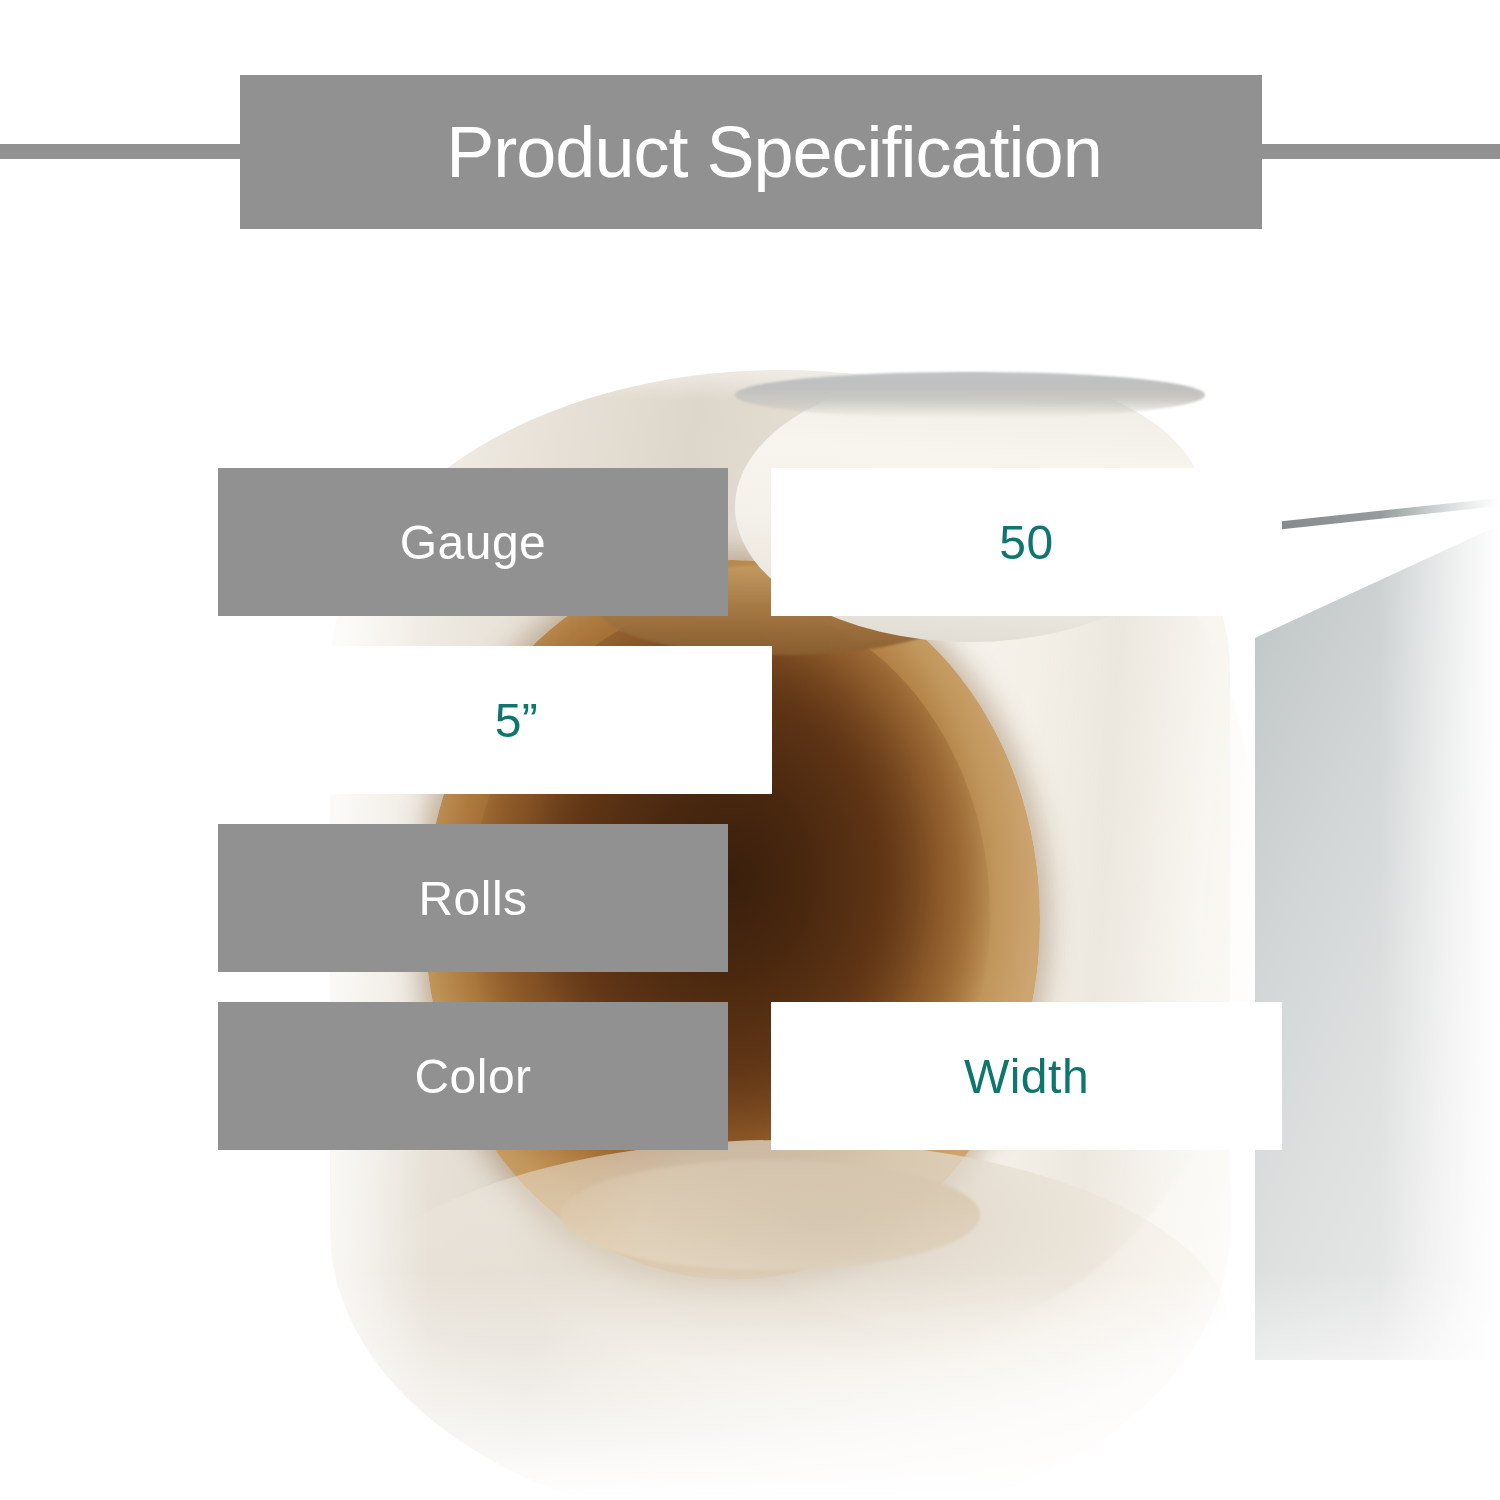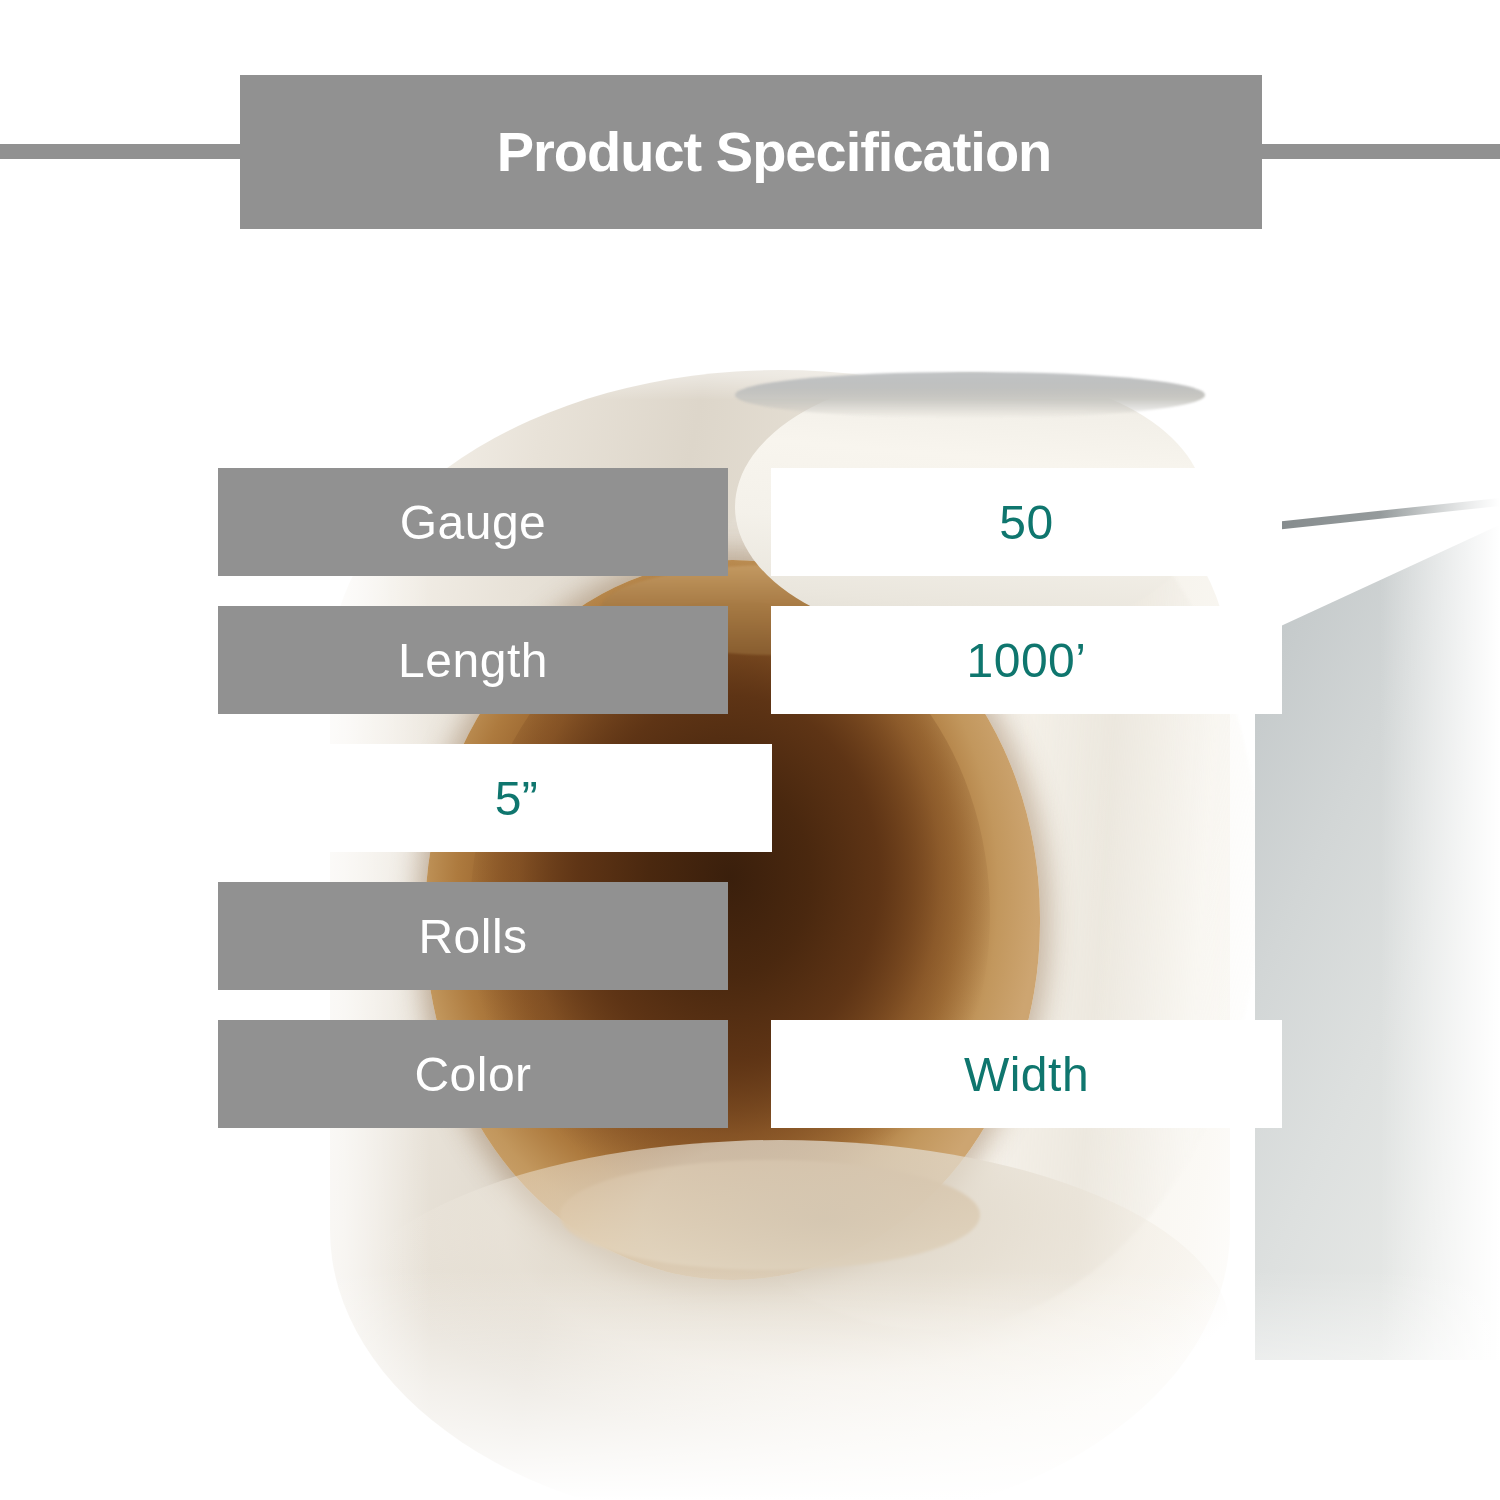--- a/index.html
+++ b/index.html
@@ -201,38 +201,38 @@
   #title-plate {
     position:absolute;
     left:240px; top:75px;
     width:1022px; height:154px;
     background:#919191;
     display:flex; align-items:center; justify-content:center;
     z-index:2;
   }
   #title-text {
     color:#ffffff;
-    font-size:56px;
-    font-weight:700;
+    font-size:72px;
+    font-weight:400;
     letter-spacing:-1px;
     line-height:1;
     white-space:nowrap;
     margin-left:46px;
   }
 
   
   #spec-table {
     position:absolute;
     left:218px; top:468px;
     width:1064px;
     z-index:3;
   }
   .spec-row {
     display:flex;
-    height:108px;
+    height:148px;
     margin-bottom:30px;
   }
   .spec-row:last-child { margin-bottom:0;justify-content:space-between; }
   .spec-label {
     width:510px;
     background:#919191;
     color:#ffffff;
     display:flex; align-items:center; justify-content:center;
     font-size:48px;
     font-weight:300;
@@ -276,25 +276,20 @@
 </div>
 
 <div id="spec-table">
 
   <div class="spec-row">
     <div class="spec-label">Gauge</div>
     <div class="spec-spacer"></div>
     <div class="spec-value">50</div>
   </div>
 
-  <div class="spec-row">
-    <div class="spec-label">Length</div>
-    <div class="spec-spacer"></div>
-    <div class="spec-value">1000’</div>
-  </div>
 
   <div class="spec-row">
     <div class="spec-spacer"></div>
     <div class="spec-value">5”</div>
   </div>
 
   <div class="spec-row">
     <div class="spec-label">Rolls</div>
     <div class="spec-spacer"></div>
   </div>

